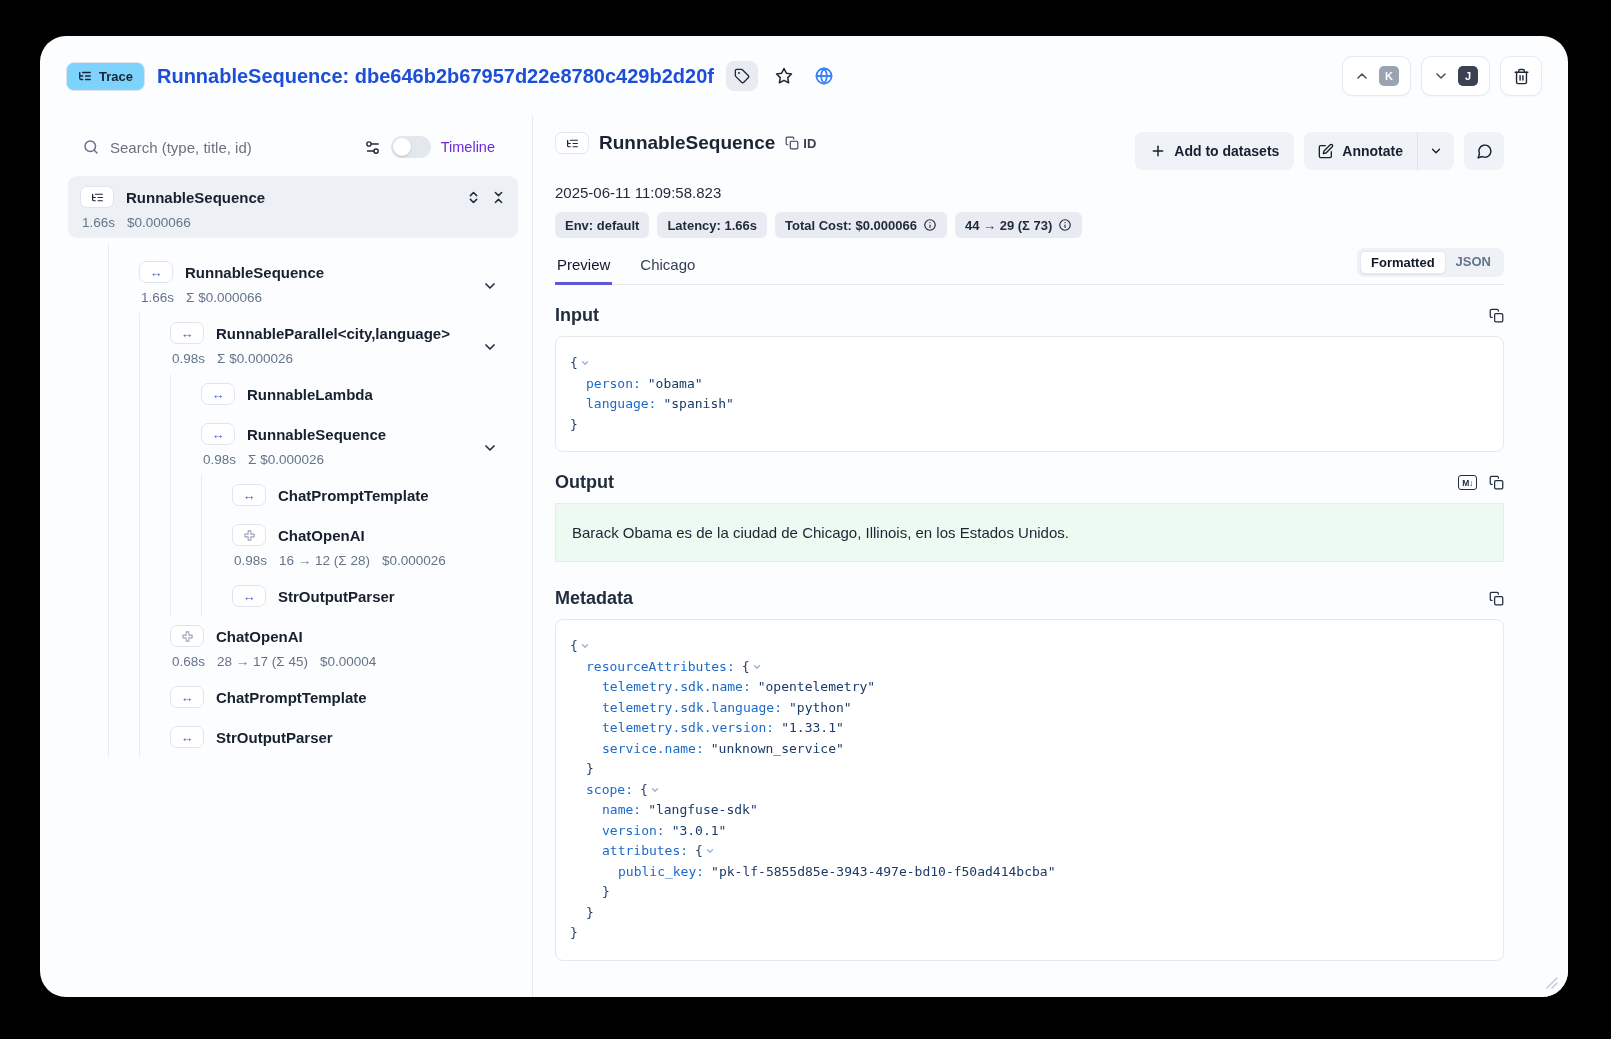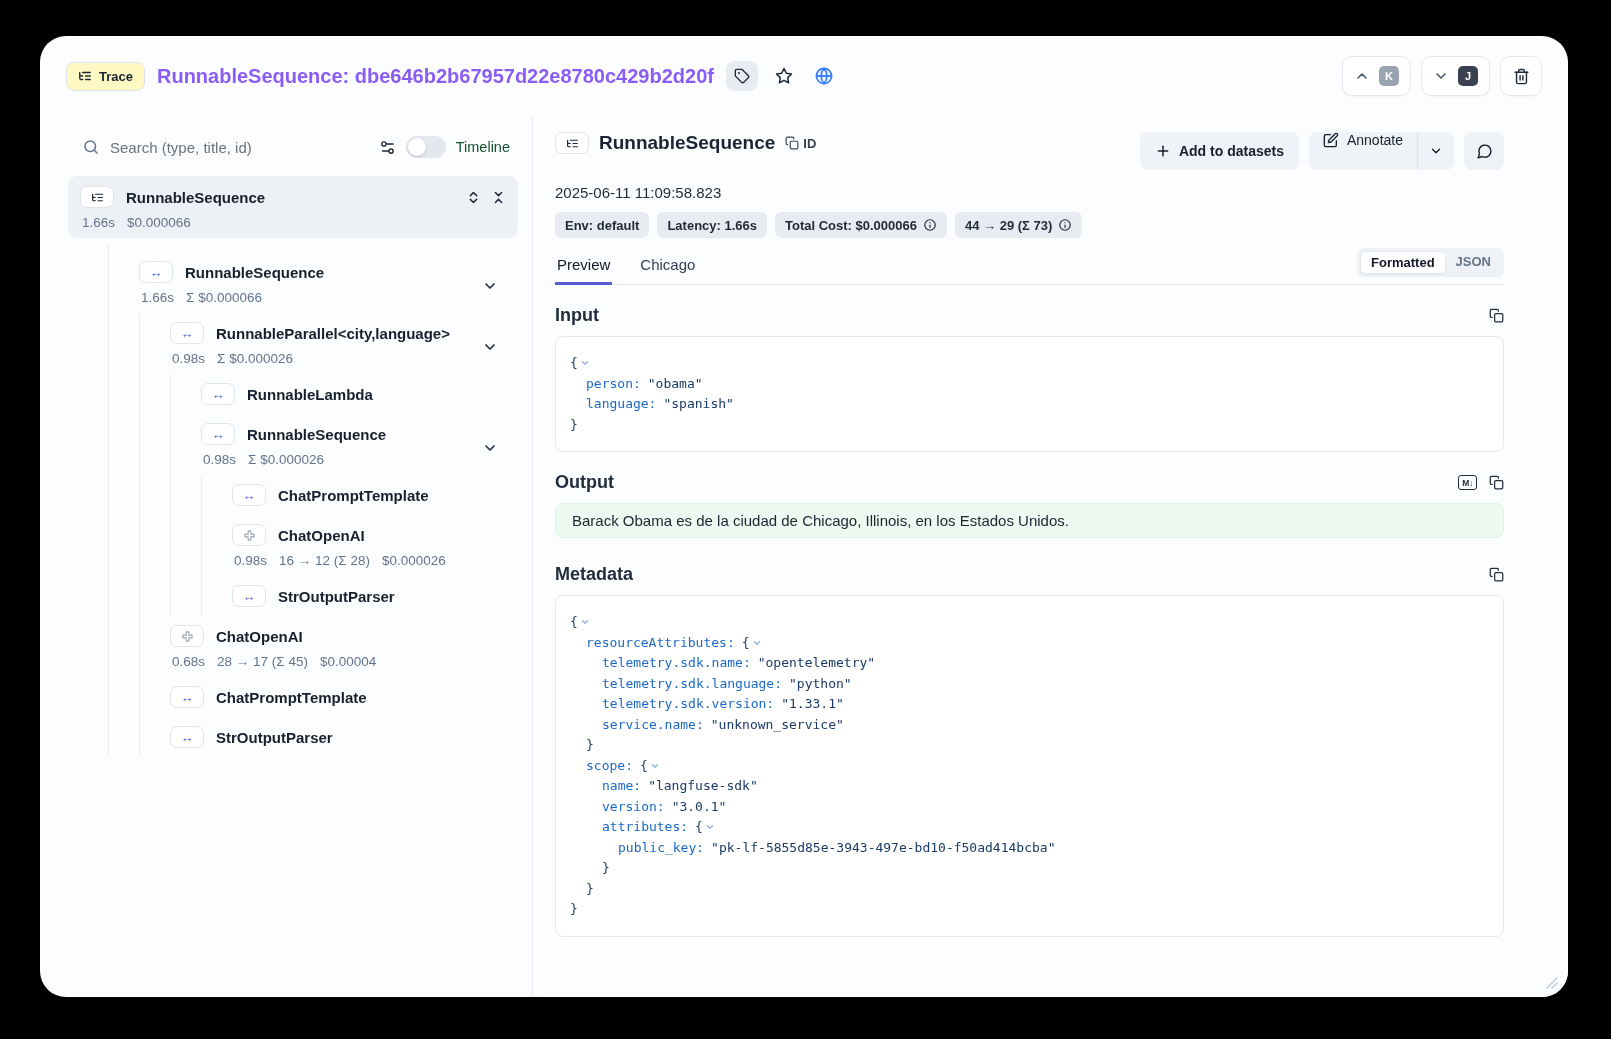--- a/index.html
+++ b/index.html
@@ -4,40 +4,40 @@
 <style>
   * { margin:0; padding:0; box-sizing:border-box; }
   html,body { width:1611px; height:1039px; background:#000; font-family:"Liberation Sans", sans-serif; }
   .window {
     position:absolute; left:40px; top:36px; width:1528px; height:961px;
     background:#fcfdfe; border-radius:26px; overflow:hidden;
   }
   
   .titlebar { height:80px; display:flex; align-items:center; justify-content:space-between; padding:0 26px 0 26px; }
   .tb-left { display:flex; align-items:center; gap:12px; min-width:0; }
-  .trace-pill { display:inline-flex; align-items:center; gap:7px; background:#fef9c3; border:1px solid #dde3ea; border-radius:8px; padding:6px 11px; font-size:13px; font-weight:700; color:#1a2433; }
-  .page-title { font-size:20px; font-weight:700; color:#8b5cf6; white-space:nowrap; }
+  .trace-pill { display:inline-flex; align-items:center; gap:7px; background:#7dd3fc; border:1px solid #dde3ea; border-radius:8px; padding:6px 11px; font-size:13px; font-weight:700; color:#1a2433; }
+  .page-title { font-size:20px; font-weight:700; color:#1d4ed8; white-space:nowrap; }
   .icon-chip { display:inline-flex; align-items:center; justify-content:center; width:32px; height:30px; background:#e8ecf2; border:none; border-radius:8px; cursor:pointer; color:#1f2937; }
   .icon-ghost { display:inline-flex; align-items:center; justify-content:center; width:28px; height:28px; background:transparent; border:none; cursor:pointer; color:#1f2937; }
   .tb-right { display:flex; align-items:center; gap:10px; }
   .nav-btn { display:inline-flex; align-items:center; gap:9px; background:#fff; border:1px solid #e5e9f0; border-radius:10px; height:40px; padding:0 11px; cursor:pointer; box-shadow:0 1px 2px rgba(16,24,40,.04); color:#475569; }
   .keycap { display:inline-flex; align-items:center; justify-content:center; width:20px; height:20px; border-radius:5px; font-size:11px; font-weight:700; color:#fff; }
   .keycap.gray { background:#9aa3b0; }
   .keycap.dark { background:#3a4150; }
   .sq-btn { display:inline-flex; align-items:center; justify-content:center; width:42px; height:40px; background:#fff; border:1px solid #e5e9f0; border-radius:10px; cursor:pointer; color:#1f2937; box-shadow:0 1px 2px rgba(16,24,40,.04); }
   
   .content { display:flex; height:881px; }
   .sidebar { width:493px; flex:0 0 493px; border-right:1px solid #e6eaf0; overflow:hidden; position:relative; }
   
   .search-row { display:flex; align-items:center; gap:10px; margin:20px 14px 18px 42px; }
   .search-input { flex:1; border:none; outline:none; background:transparent; font-size:15px; color:#111827; font-family:"Liberation Sans",sans-serif; min-width:0; }
   .search-input::placeholder { color:#6b7280; }
   .toggle { width:40px; height:22px; border-radius:11px; background:#e3e8ee; position:relative; cursor:pointer; flex:0 0 auto; }
   .toggle .knob { position:absolute; left:2px; top:2px; width:18px; height:18px; border-radius:50%; background:#fff; box-shadow:0 1px 2px rgba(16,24,40,.2); }
-  .timeline-label { font-size:14.5px; font-weight:500; color:#14532d; margin-right:8px; }
+  .timeline-label { font-size:14.5px; font-weight:500; color:#6d28d9; margin-right:23px; }
   
   .root-card { margin:0 14px 6px 28px; background:#edf0f5; border-radius:9px; padding:10px 12px 8px 12px; cursor:pointer; }
   .root-row { display:flex; align-items:center; gap:12px; }
   .pill { display:inline-flex; align-items:center; justify-content:center; width:34px; height:22px; background:#fff; border:1px solid #dfe5ec; border-radius:7px; flex:0 0 auto; }
   .arrow-glyph { color:#4d62d9; font-weight:700; font-size:13px; line-height:1; }
   .node-label { font-size:15px; font-weight:600; color:#16202e; white-space:nowrap; }
   .root-icons { margin-left:auto; display:flex; gap:10px; color:#1f2937; }
   .root-icons span { cursor:pointer; display:inline-flex; }
   .metrics { display:flex; gap:12px; font-size:13.5px; color:#64748b; margin-top:7px; margin-left:2px; white-space:nowrap; }
   
@@ -51,21 +51,21 @@
   
   .detail { flex:1; padding:16px 64px 0 22px; position:relative; background:#fcfdfe; }
   .d-head { display:flex; justify-content:space-between; align-items:flex-start; }
   .d-title-row { display:flex; align-items:center; gap:10px; }
   .d-title { font-size:19px; font-weight:700; color:#1a2433; }
   .id-cluster { display:flex; align-items:center; gap:4px; color:#3c4657; cursor:pointer; }
   .id-label { font-size:13px; font-weight:600; color:#374151;text-align:center; }
   .d-actions { display:flex; align-items:center; gap:10px; }
   .act-btn { display:inline-flex; align-items:center; gap:8px; background:#eff2f6; border:none; border-radius:8px; height:38px; padding:0 15px; font-size:14px; font-weight:600; color:#16202e; cursor:pointer; font-family:"Liberation Sans",sans-serif; }
   .split { display:inline-flex; align-items:stretch; background:#eff2f6; border-radius:8px; overflow:hidden; height:38px; }
-  .split .main { display:inline-flex; gap:8px; padding:0 14px; font-size:14px; font-weight:400; color:#16202e; cursor:pointer; }
+  .split .main { display:inline-flex; align-items:center; gap:8px; padding:0 14px; font-size:14px; font-weight:700; color:#16202e; cursor:pointer; }
   .split .chev-part { display:inline-flex; align-items:center; padding:0 11px; border-left:1px solid #dfe3ea; cursor:pointer; color:#16202e; }
   .bubble-btn { display:inline-flex; align-items:center; justify-content:center; width:40px; height:38px; background:#eff2f6; border:none; border-radius:8px; cursor:pointer; color:#16202e; }
   .timestamp { margin-top:14px; font-size:15px; font-weight:500; color:#1f2937; }
   .badge-row { display:flex; align-items:center; gap:8px; margin-top:11px; }
   .badge { display:inline-flex; align-items:center; gap:6px; background:#e8ecf2; border-radius:6px; padding:0 10px; height:26px; font-size:13px; font-weight:600; color:#1f2937; white-space:nowrap; }
   .badge .info { display:inline-flex; color:#1f2937; }
   
   .tabs-row { margin-top:10px; border-bottom:1px solid #e6eaf0; display:flex; justify-content:space-between; align-items:flex-end; }
   .tabs { display:flex; gap:26px; }
   .tab { font-size:15px; padding:8px 2px 9px 2px; color:#334155; cursor:pointer; }
@@ -80,21 +80,21 @@
   .sec-icons .icb { display:inline-flex; cursor:pointer; background:none; border:none; color:#212c3d; padding:0; }
   .md-badge { display:inline-flex; align-items:center; justify-content:center; width:19px; height:15px; border:1.6px solid #212c3d; border-radius:3px; font-size:8.5px; font-weight:700; color:#212c3d; letter-spacing:-.5px; }
   .code-box { margin-top:10px; border:1px solid #e3e8ef; border-radius:8px; background:#fff; padding:16px 14px; font-family:"DejaVu Sans Mono", monospace; font-size:13px; line-height:20.5px; }
   .cl { white-space:pre; display:flex; align-items:center; }
   .ind1 { padding-left:16px; } .ind2 { padding-left:32px; } .ind3 { padding-left:48px; }
   .ck { color:#1b6ac9; }
   .cs { color:#1a3a67; margin-left:7px; }
   .cb { color:#1e3a5f; }
   .cb.after-key { margin-left:7px; }
   .code-chev { display:inline-flex; margin-left:2px; color:#8fb3dc; cursor:pointer; }
-  .out-box { margin-top:10px; background:#edfaf1; border:1px solid #dcf2e5; border-radius:8px; padding:8px 16px; font-size:15px; color:#1b2533; }
+  .out-box { margin-top:10px; background:#edfaf1; border:1px solid #dcf2e5; border-radius:0; padding:20px 16px; font-size:15px; color:#1b2533; }
   .resize-corner { position:absolute; right:10px; bottom:8px; color:#c3cdd9; }
   svg { display:block; }
 </style>
 </head>
 <body>
 
 <div class="window">
 
   <div class="titlebar">
     <div class="tb-left">

